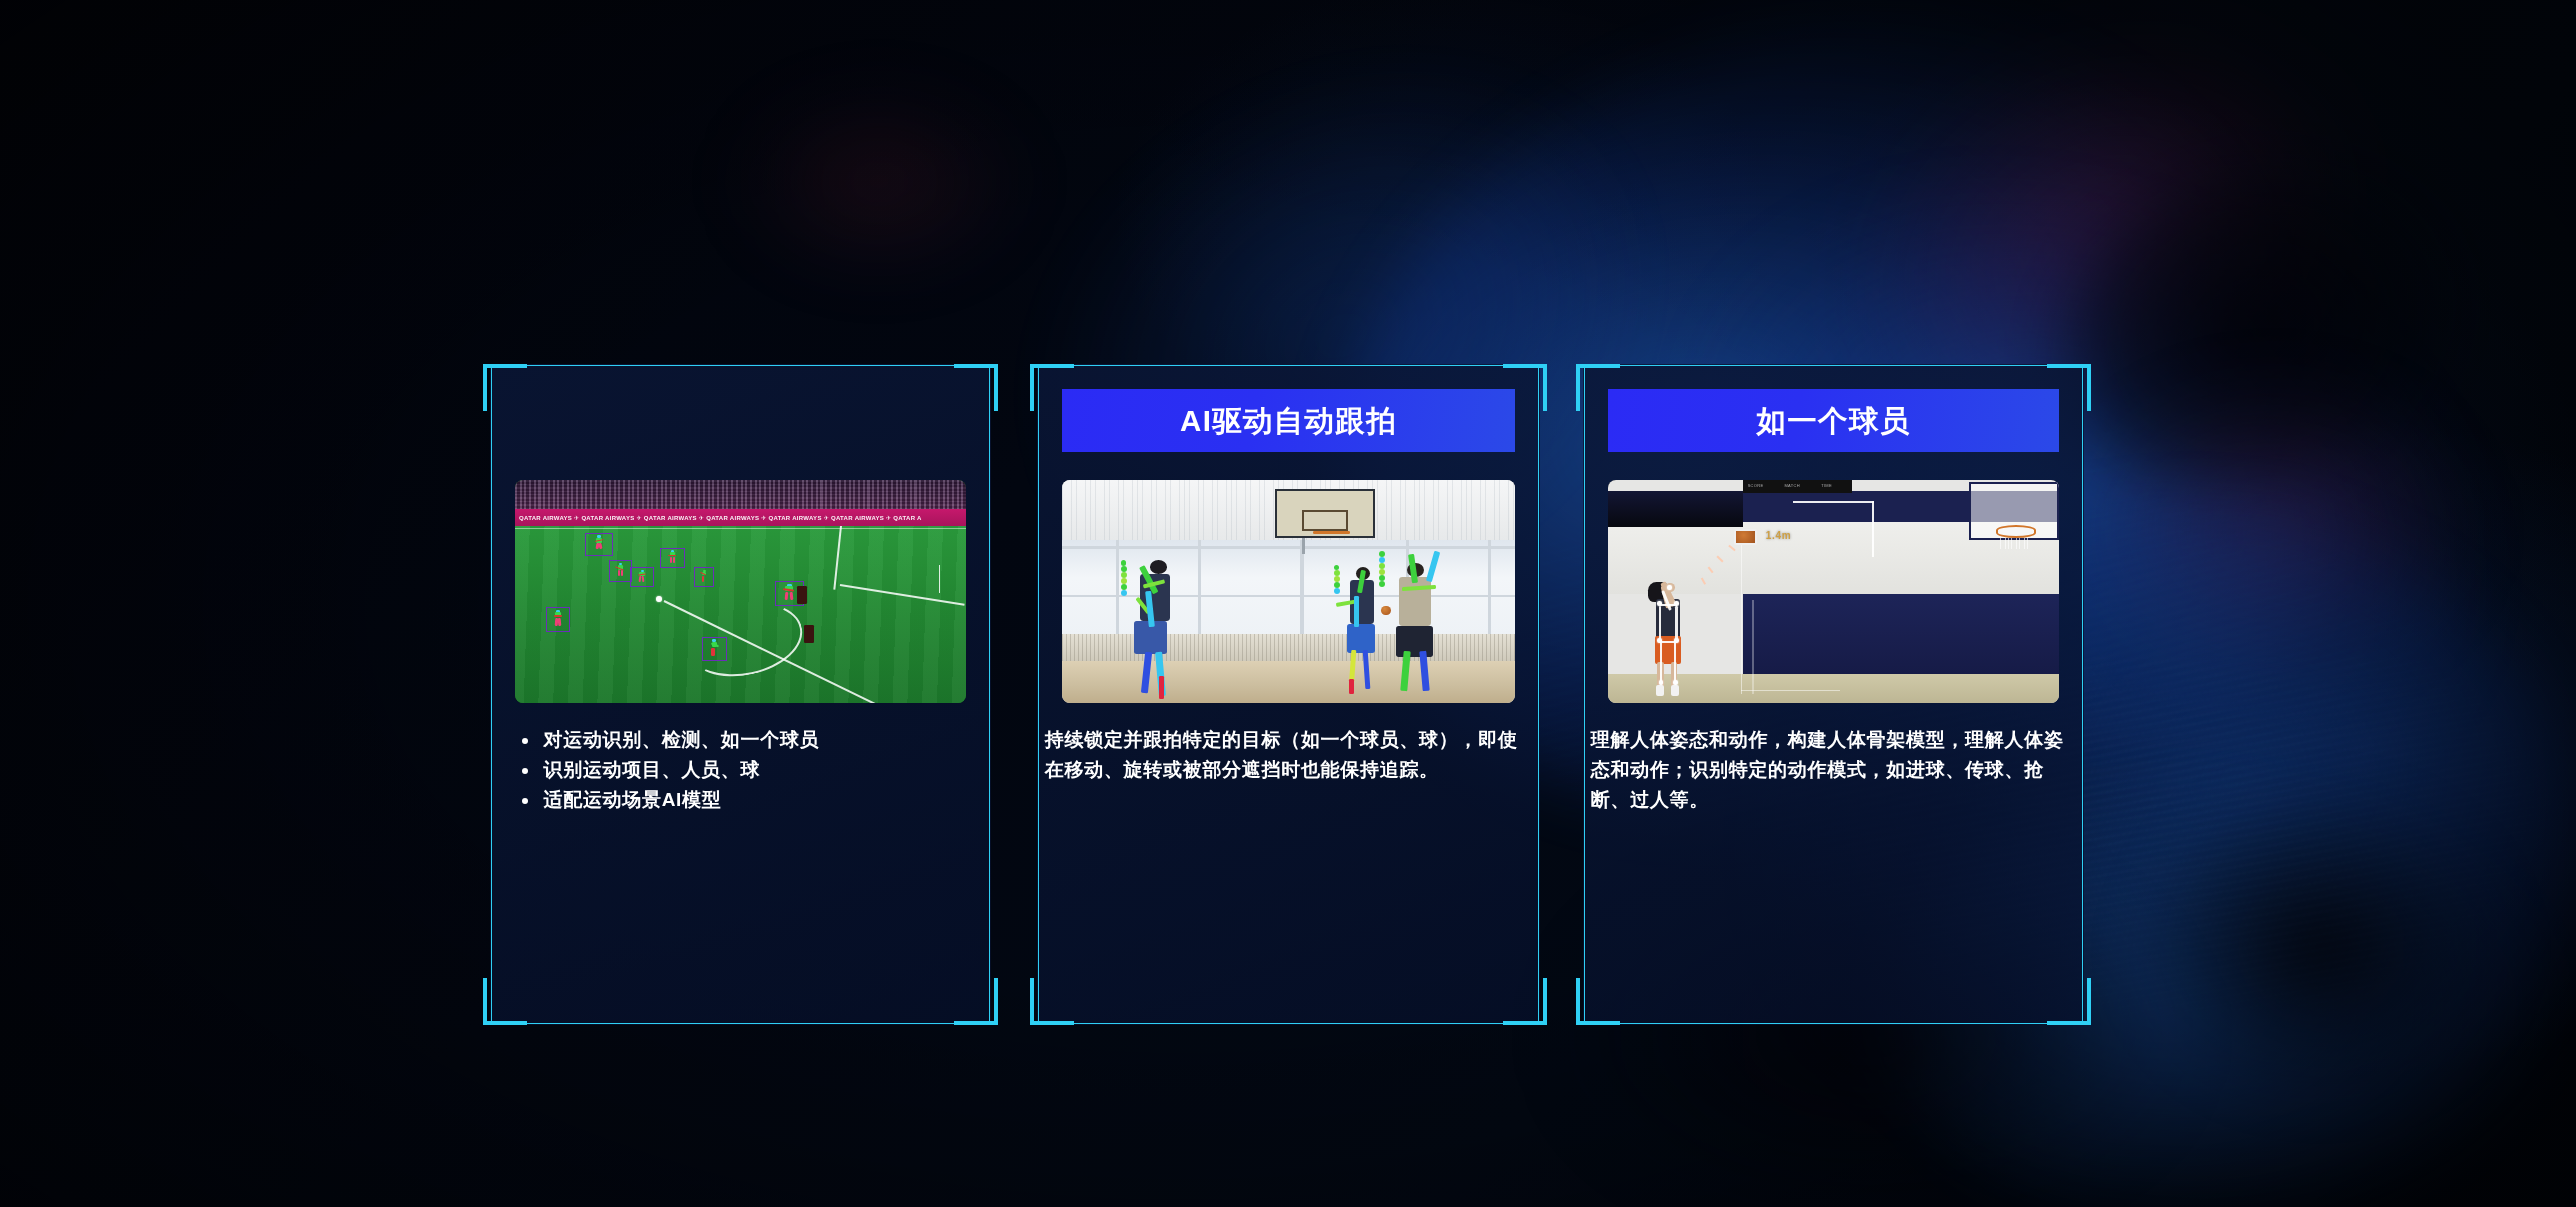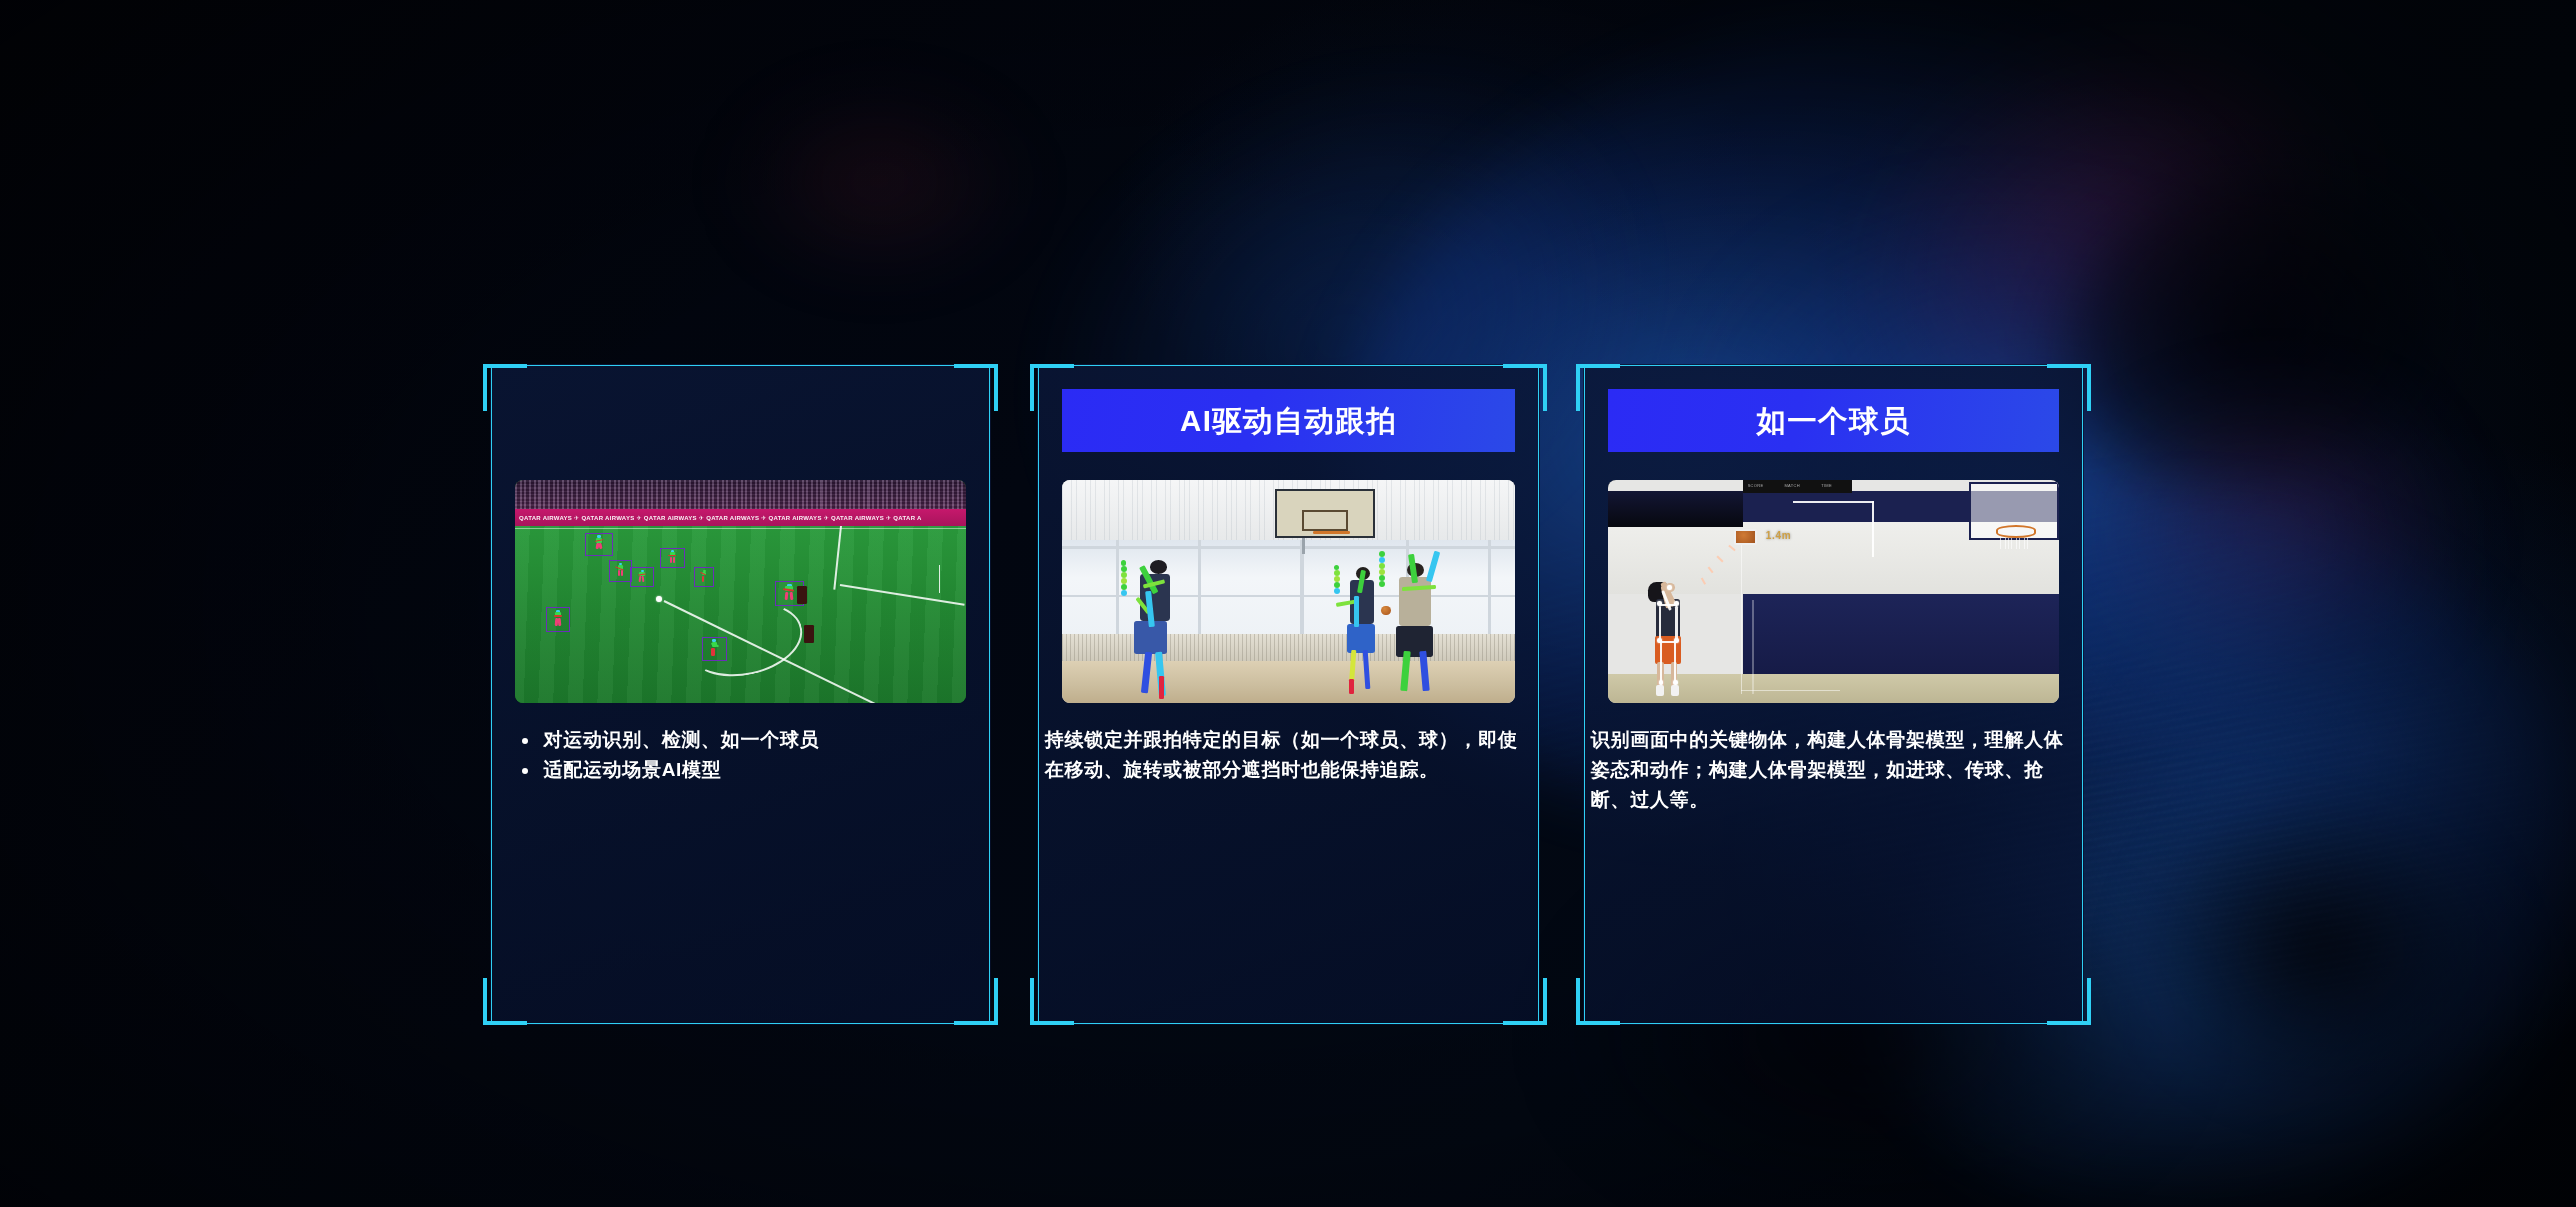--- a/index.html
+++ b/index.html
@@ -332,20 +332,21 @@
             <div class="ref" style="left:62.5%; top:34%; width:2.2%; height:10%;"></div>
             <div class="ref" style="left:64%;   top:56%; width:2.2%; height:10%;"></div>
             <div class="ball" style="left:31.2%; top:39.5%;"></div>
           </div>
         </div>
       </div>
 
       <div class="body">
         <ul class="bullets">
           <li>对运动识别、检测、如一个球员</li>
+          <li>识别运动项目、人员、球</li>
           <li>适配运动场景AI模型</li>
         </ul>
       </div>
     </div>
   </div>
 
   <div class="card" style="left:1030px; width:517px;">
     <div class="card-panel"></div>
 
     <div class="ln ln-h" style="left:6.7px; top:8px; width:503px;"></div>
@@ -527,19 +528,19 @@
             <div class="kpt" style="left:55%; top:18%;"></div>
             <div class="kpt" style="left:28%; top:50%;"></div>
             <div class="kpt" style="left:55%; top:50%;"></div>
             <div class="kpt" style="left:30%; top:86%;"></div>
             <div class="kpt" style="left:53%; top:86%;"></div>
           </div>
         </div>
       </div>
 
       <div class="body flush">
-        <p class="para">识别画面中的关键物体，构建人体骨架模型，理解人体姿态和动作；构建人体骨架模型，如进球、传球、抢断、过人等。</p>
+        <p class="para">理解人体姿态和动作，构建人体骨架模型，理解人体姿态和动作；识别特定的动作模式，如进球、传球、抢断、过人等。</p>
       </div>
     </div>
   </div>
 
 </div>
 
 
 </body></html>

